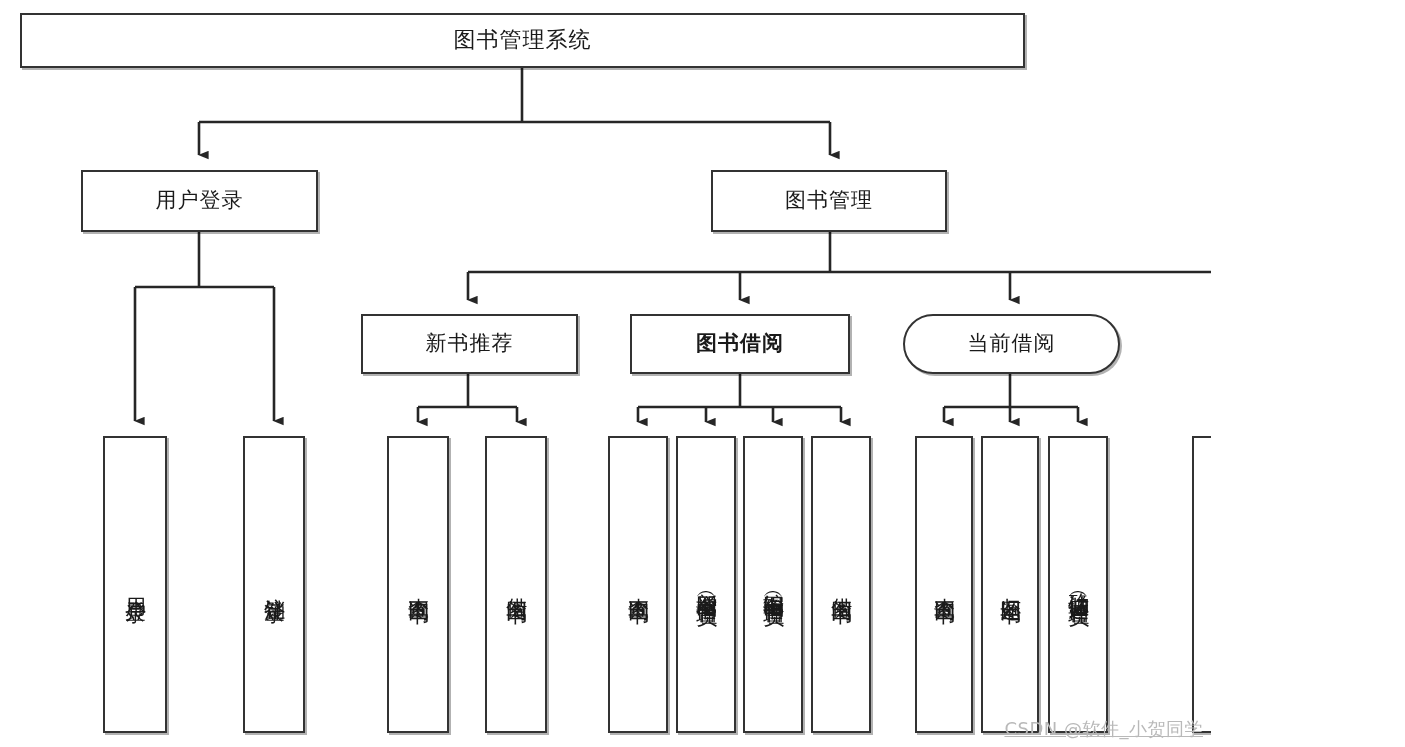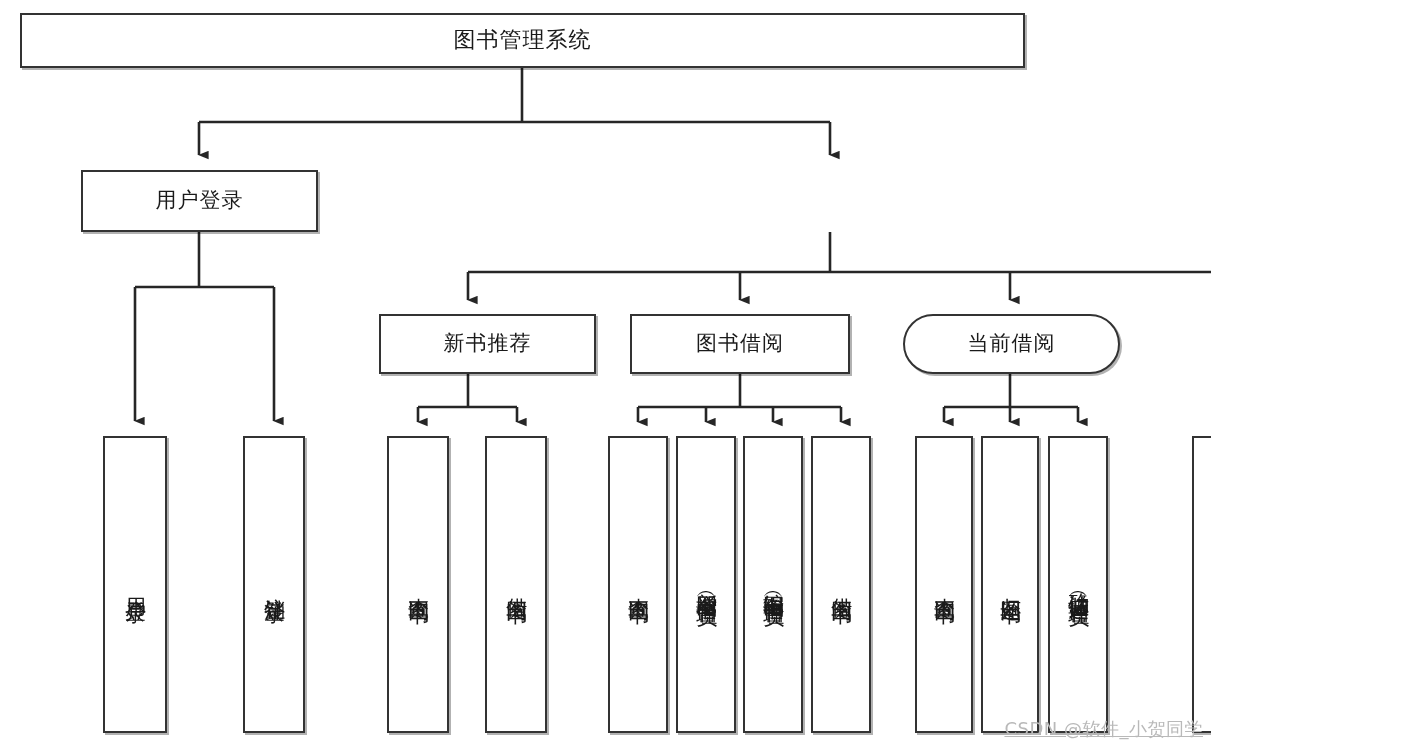--- a/index.html
+++ b/index.html
@@ -131,25 +131,28 @@
     </g>
   </svg>
 
   <div class="node node-root" style="left:20px; top:13px; width:1005px; height:55px;">
     <span class="node-h">图书管理系统</span>
   </div>
 
   <div class="node" style="left:81px; top:170px; width:237px; height:62px;">
     <span class="node-h">用户登录</span>
   </div>
-
-  <div class="node" style="left:379px; top:314px; width:217px; height:60px;">
+  <div class="node" style="left:711px; top:170px; width:236px; height:62px;">
+    <span class="node-h">图书管理</span>
+  </div>
+
+  <div class="node" style="left:361px; top:314px; width:217px; height:60px;">
     <span class="node-h">新书推荐</span>
   </div>
-  <div class="node" style="left:630px; top:314px; width:220px; height:60px;">
+  <div class="node" style="left:630px; top:314px; width:220px; height:60px;font-weight:bold;">
     <span class="node-h">图书借阅</span>
   </div>
   <div class="node" style="left:903px; top:314px; width:217px; height:60px;border-radius:30px;">
     <span class="node-h">当前借阅</span>
   </div>
 
   <div class="node node-leaf" style="left:103px; top:436px; width:64px; height:297px;">
     <span class="node-v">用户登录</span>
   </div>
   <div class="node node-leaf" style="left:243px; top:436px; width:62px; height:297px;">

